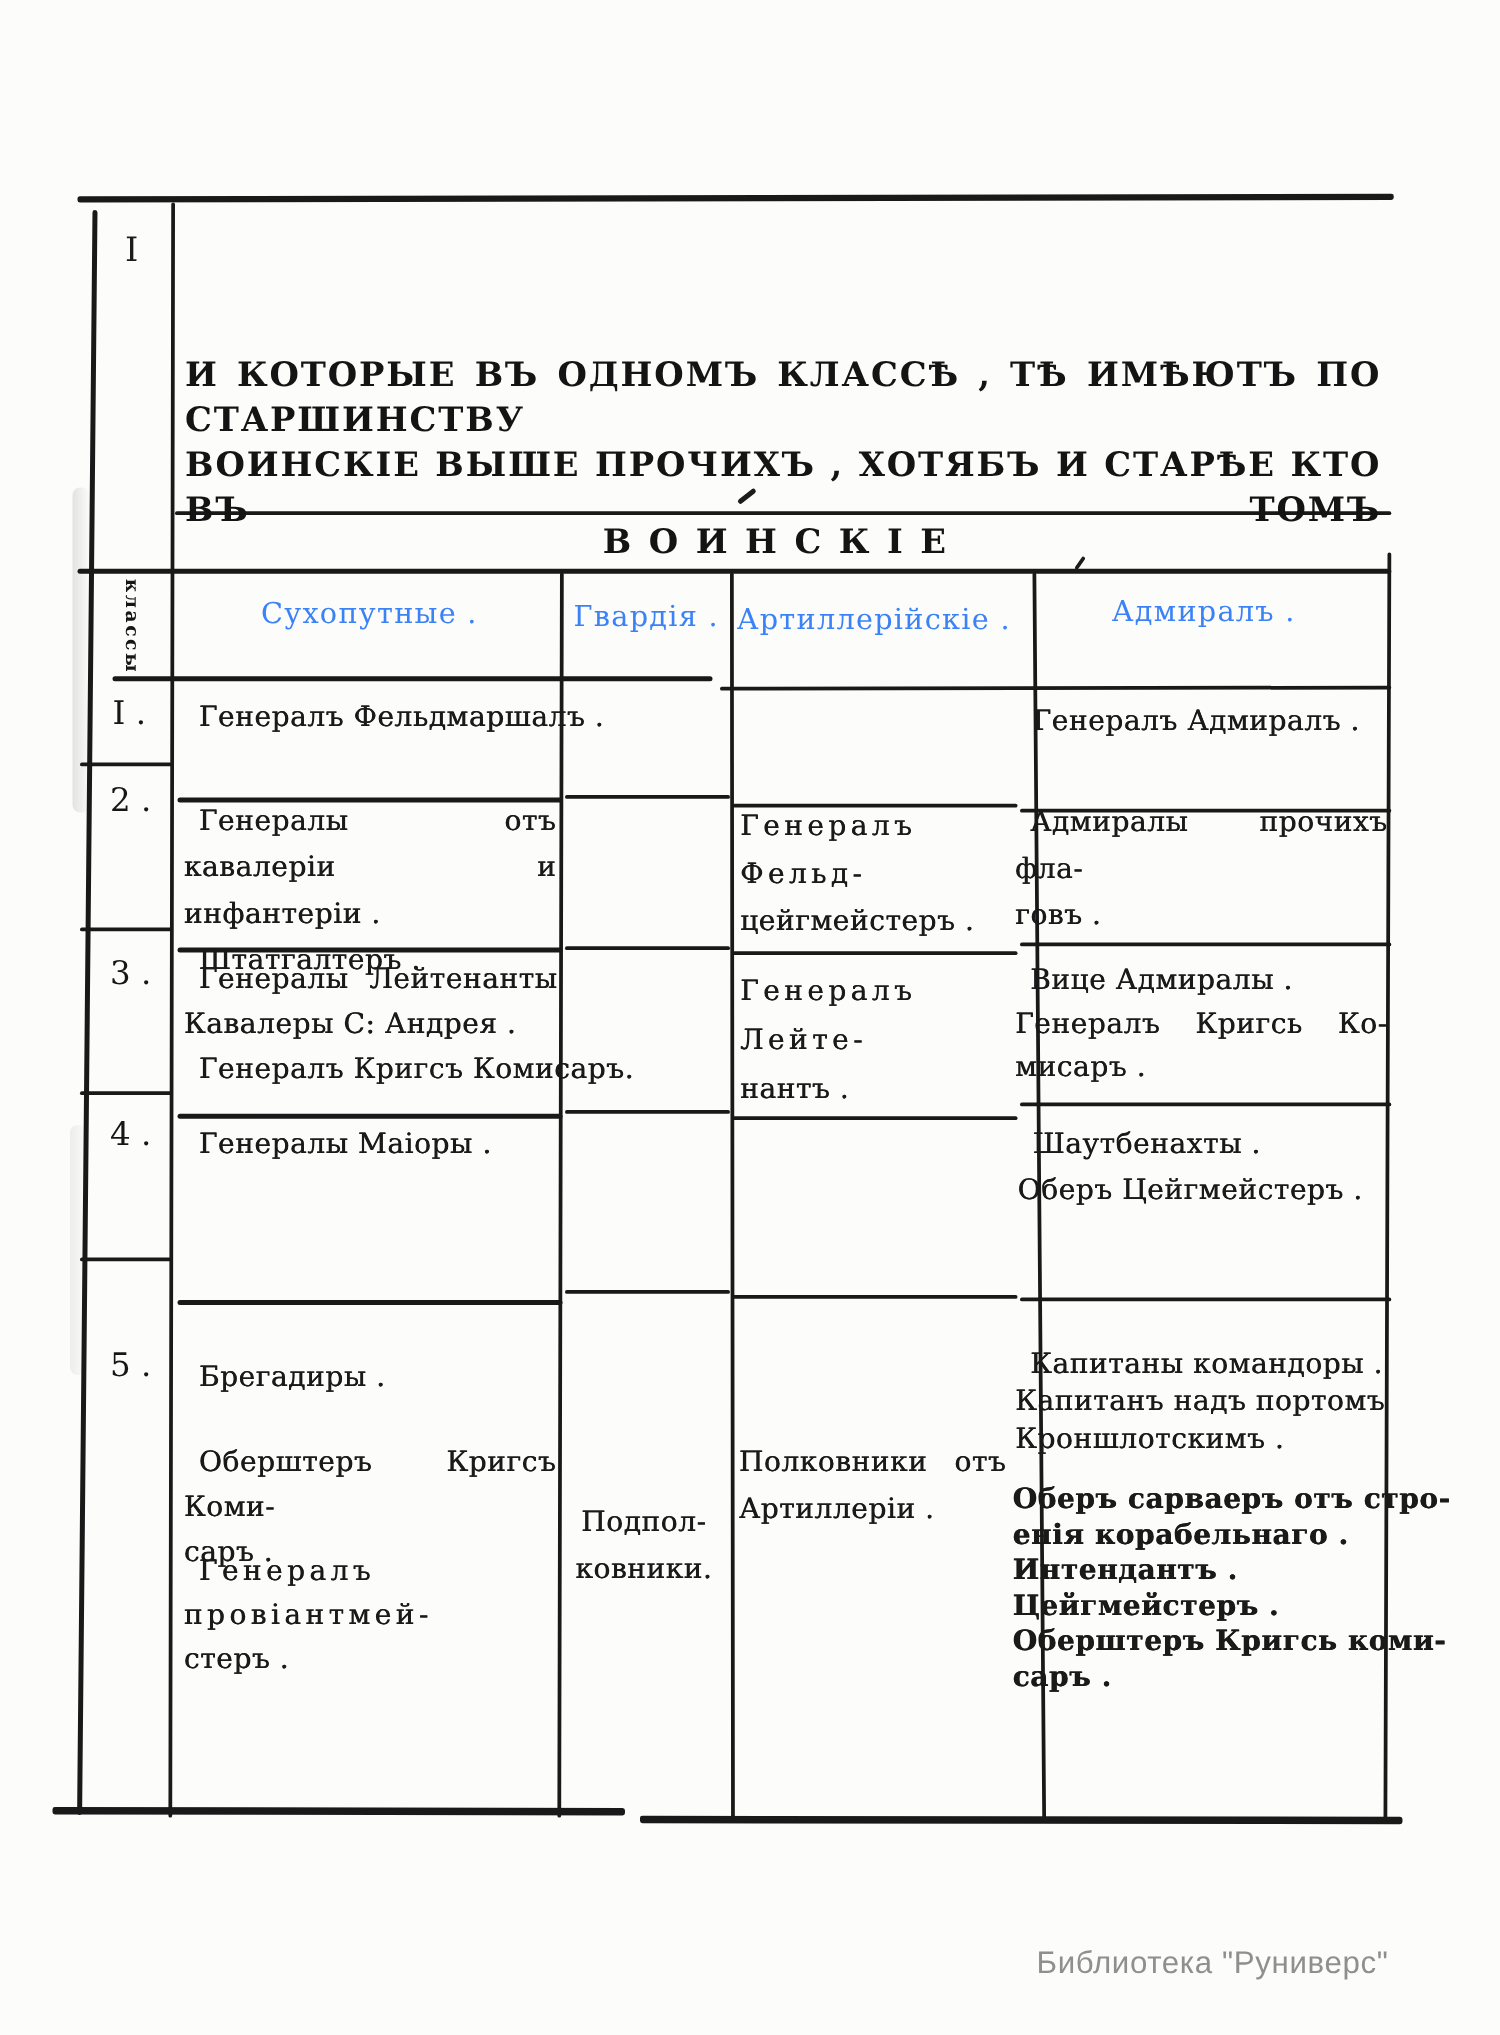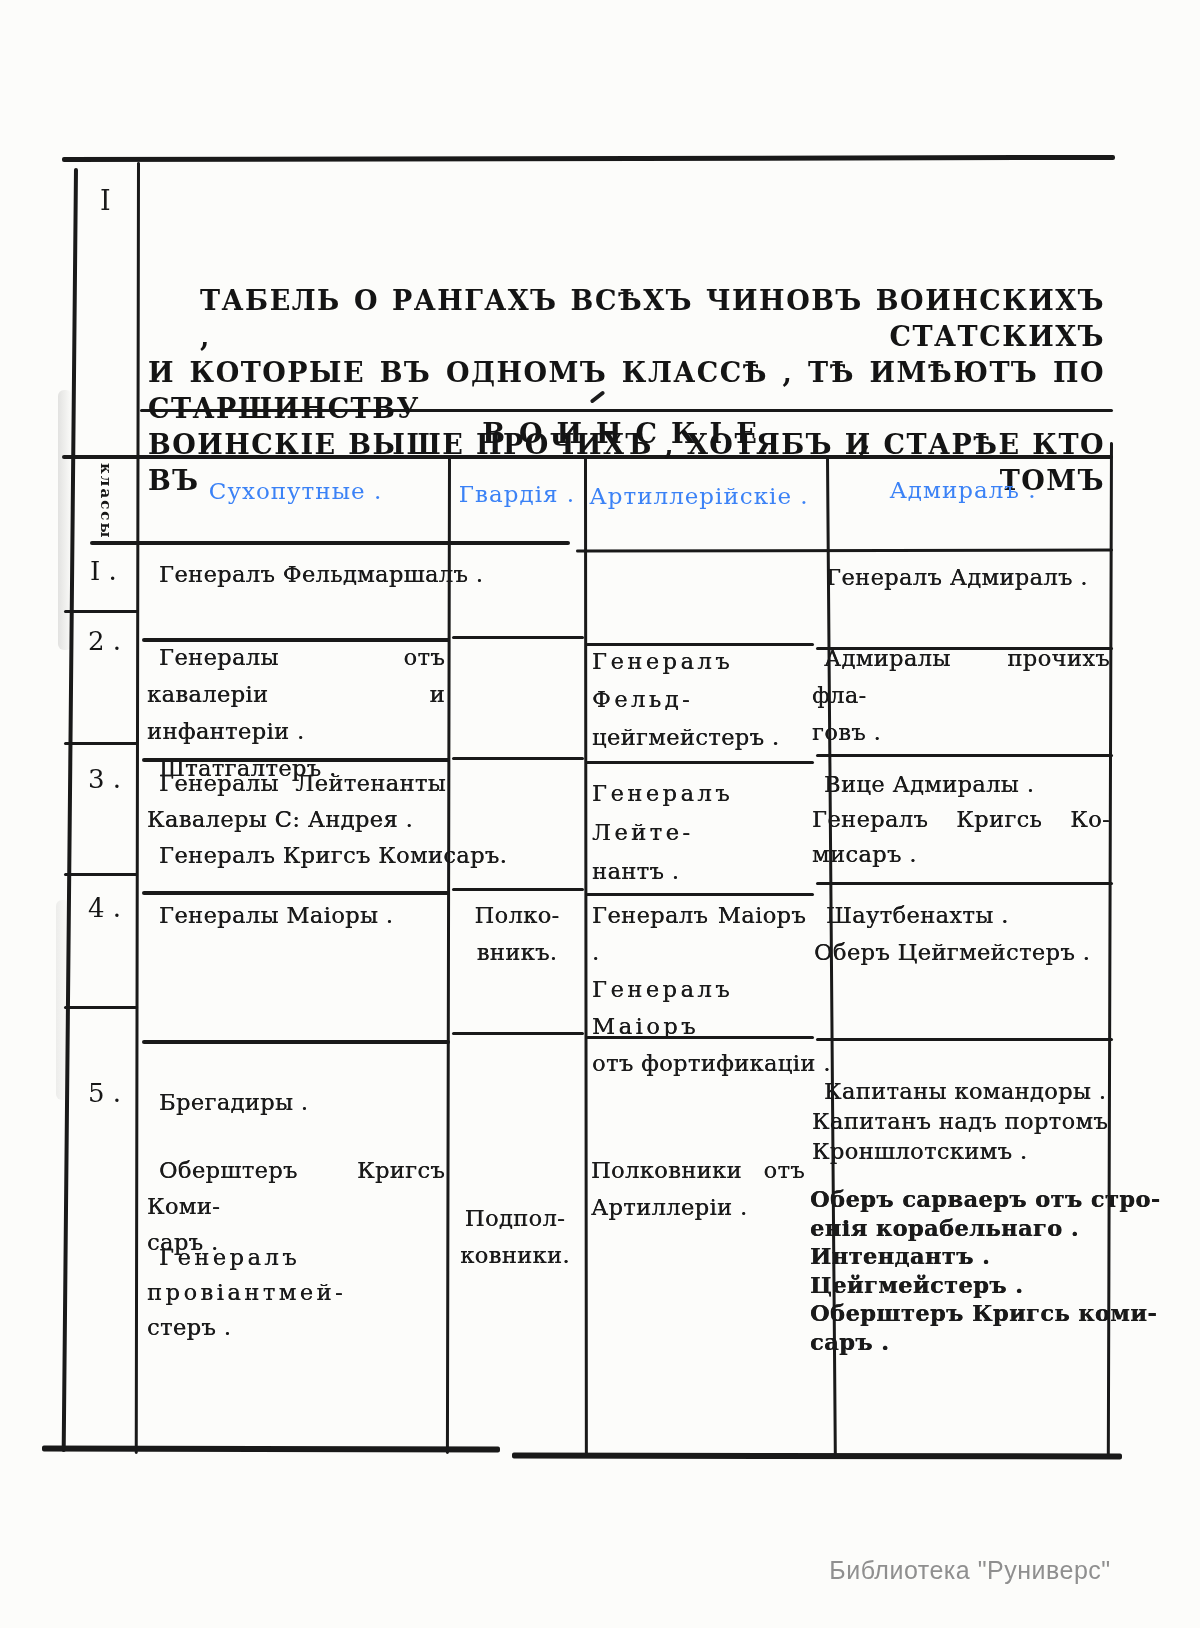--- a/index.html
+++ b/index.html
@@ -101,21 +101,20 @@
 
   <div class="rule h" style="left:42px;top:1446px;width:458px;height:6px;transform:rotate(0.12deg);"></div>
   <div class="rule h" style="left:512px;top:1453px;width:610px;height:6px;transform:rotate(0.08deg);"></div>
 
   <div class="ink-tick" style="left:589px;top:395px;width:17px;height:4px;transform:rotate(-38deg);"></div>
   <div class="ink-tick" style="left:858px;top:449px;width:12px;height:3px;transform:rotate(-55deg);"></div>
 
   <div class="abs pagenum" style="left:100px;top:185px;">I</div>
 
   <div class="abs title" style="left:148px;top:283px;width:957px;">
-    <div class="title-line t1">ТАБЕЛЬ О РАНГАХЪ ВСѢХЪ ЧИНОВЪ ВОИНСКИХЪ , СТАТСКИХЪ</div>
     <div class="title-line">И КОТОРЫЕ ВЪ ОДНОМЪ КЛАССѢ , ТѢ ИМѢЮТЪ ПО СТАРШИНСТВУ</div>
     <div class="title-line">ВОИНСКІЕ ВЫШЕ ПРОЧИХЪ , ХОТЯБЪ И СТАРѢЕ КТО ВЪ ТОМЪ</div>
   </div>
 
   <div class="abs section" style="left:140px;top:418px;width:973px;">ВОИНСКІЕ</div>
 
   <div class="abs klassy" style="left:97px;top:463px;height:76px;">классы</div>
   <div class="abs colhead" style="left:148px;top:478px;width:295px;">Сухопутные .</div>
   <div class="abs colhead" style="left:452px;top:481px;width:130px;">Гвардія .</div>
   <div class="abs colhead" style="left:588px;top:483px;width:222px;">Артиллерійскіе .</div>
@@ -158,29 +157,20 @@
     <div>нантъ .</div>
   </div>
   <div class="abs cell" style="left:812px;top:767px;width:298px;line-height:35px;">
     <div class="ind">Вице Адмиралы .</div>
     <div class="j">Генералъ Кригсь Ко-</div>
     <div>мисаръ .</div>
   </div>
 
   <div class="abs cell" style="left:147px;top:897px;width:300px;">
     <div class="ind">Генералы Маіоры .</div>
-  </div>
-  <div class="abs cell ctr" style="left:453px;top:897px;width:128px;line-height:37px;">
-    <div>Полко-</div>
-    <div>вникъ.</div>
-  </div>
-  <div class="abs cell" style="left:592px;top:897px;width:214px;line-height:37px;">
-    <div class="j">Генералъ Маіоръ .</div>
-    <div class="j sp">Генералъ Маіоръ</div>
-    <div>отъ фортификаціи .</div>
   </div>
   <div class="abs cell" style="left:814px;top:897px;width:296px;line-height:37px;">
     <div class="ind">Шаутбенахты .</div>
     <div>Оберъ Цейгмейстеръ .</div>
   </div>
 
   <div class="abs cell" style="left:147px;top:1084px;width:298px;">
     <div class="ind">Брегадиры .</div>
   </div>
   <div class="abs cell" style="left:147px;top:1152px;width:298px;">

